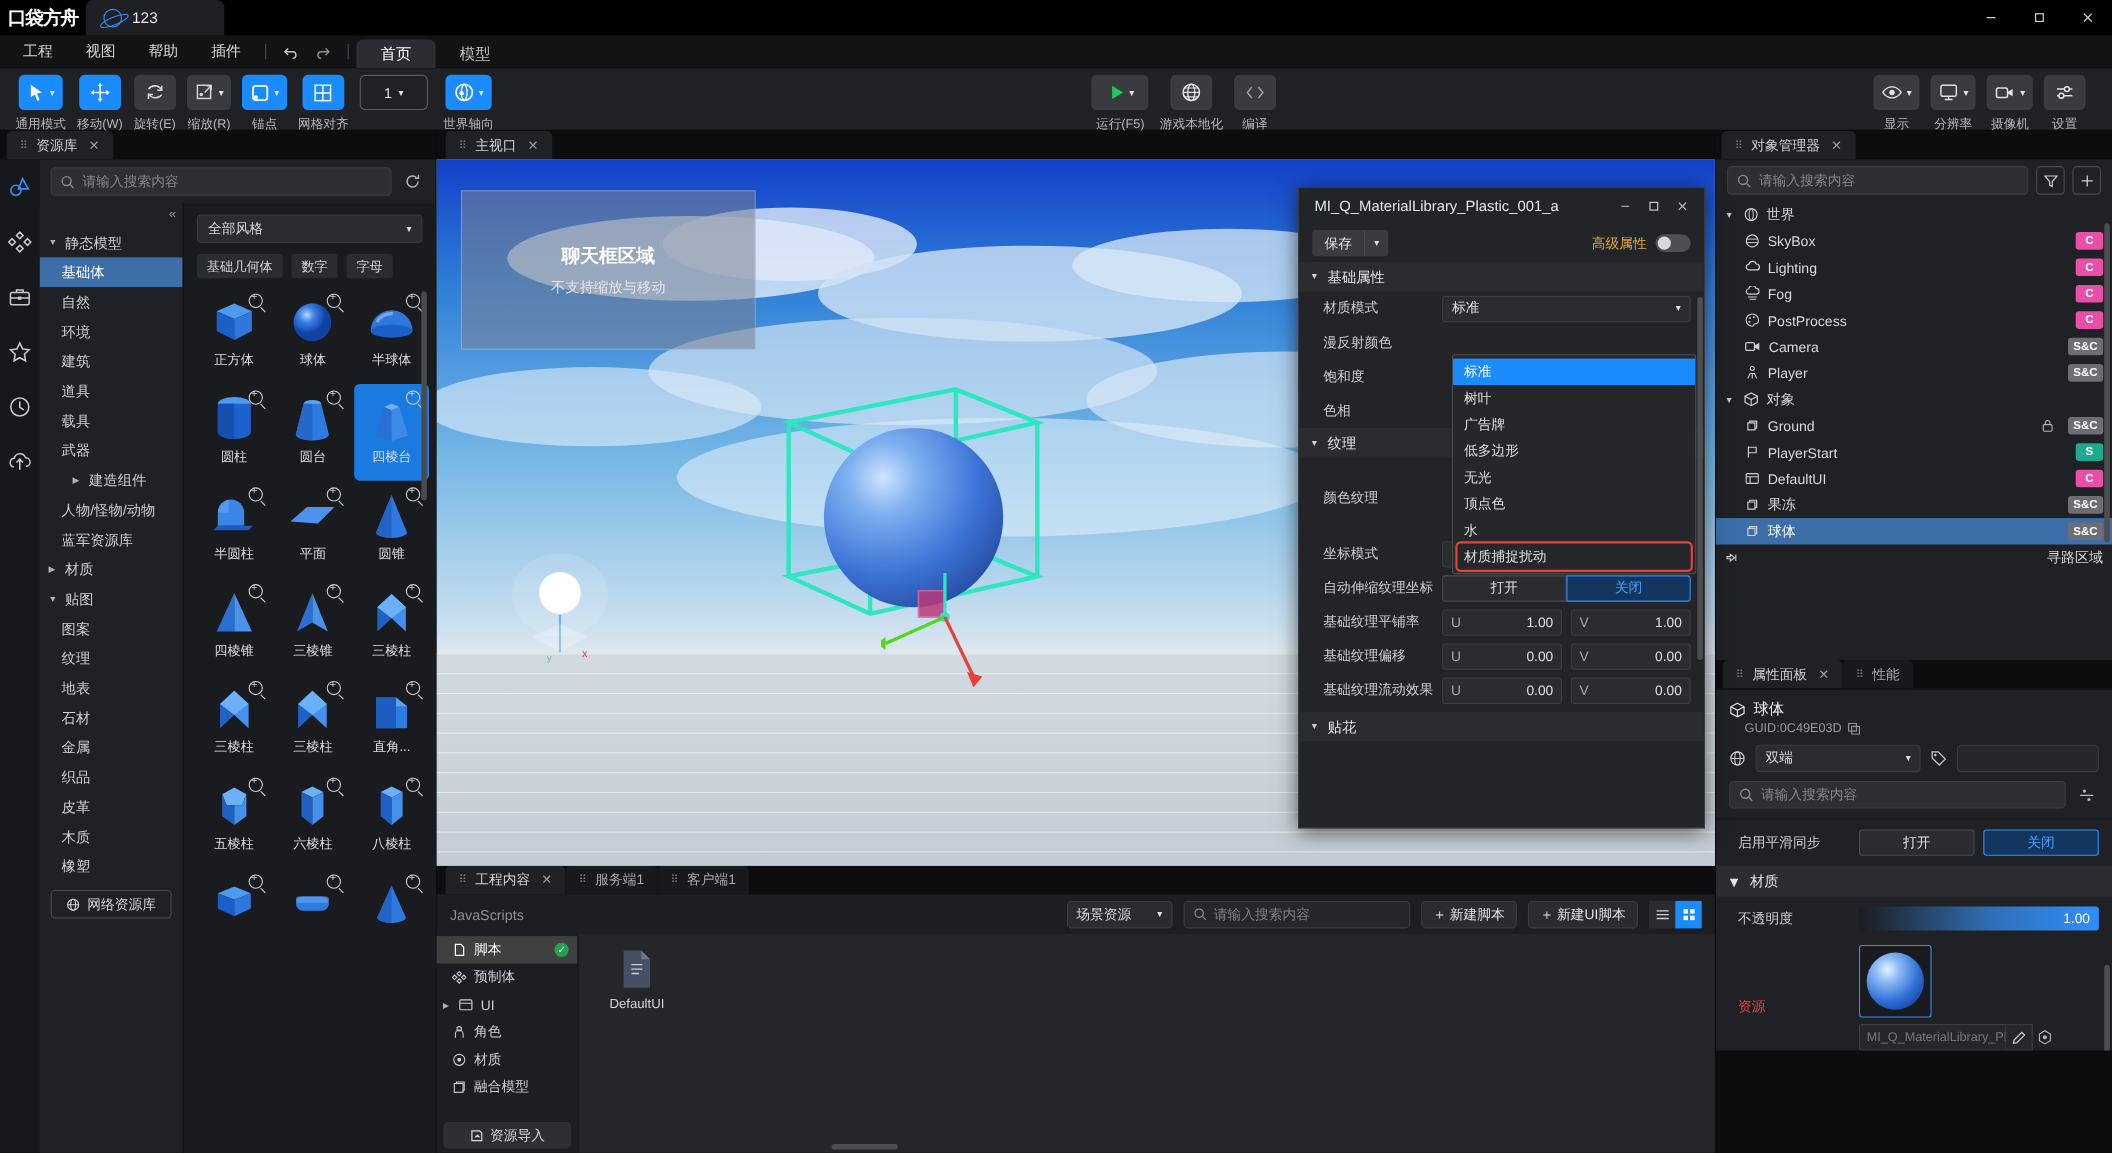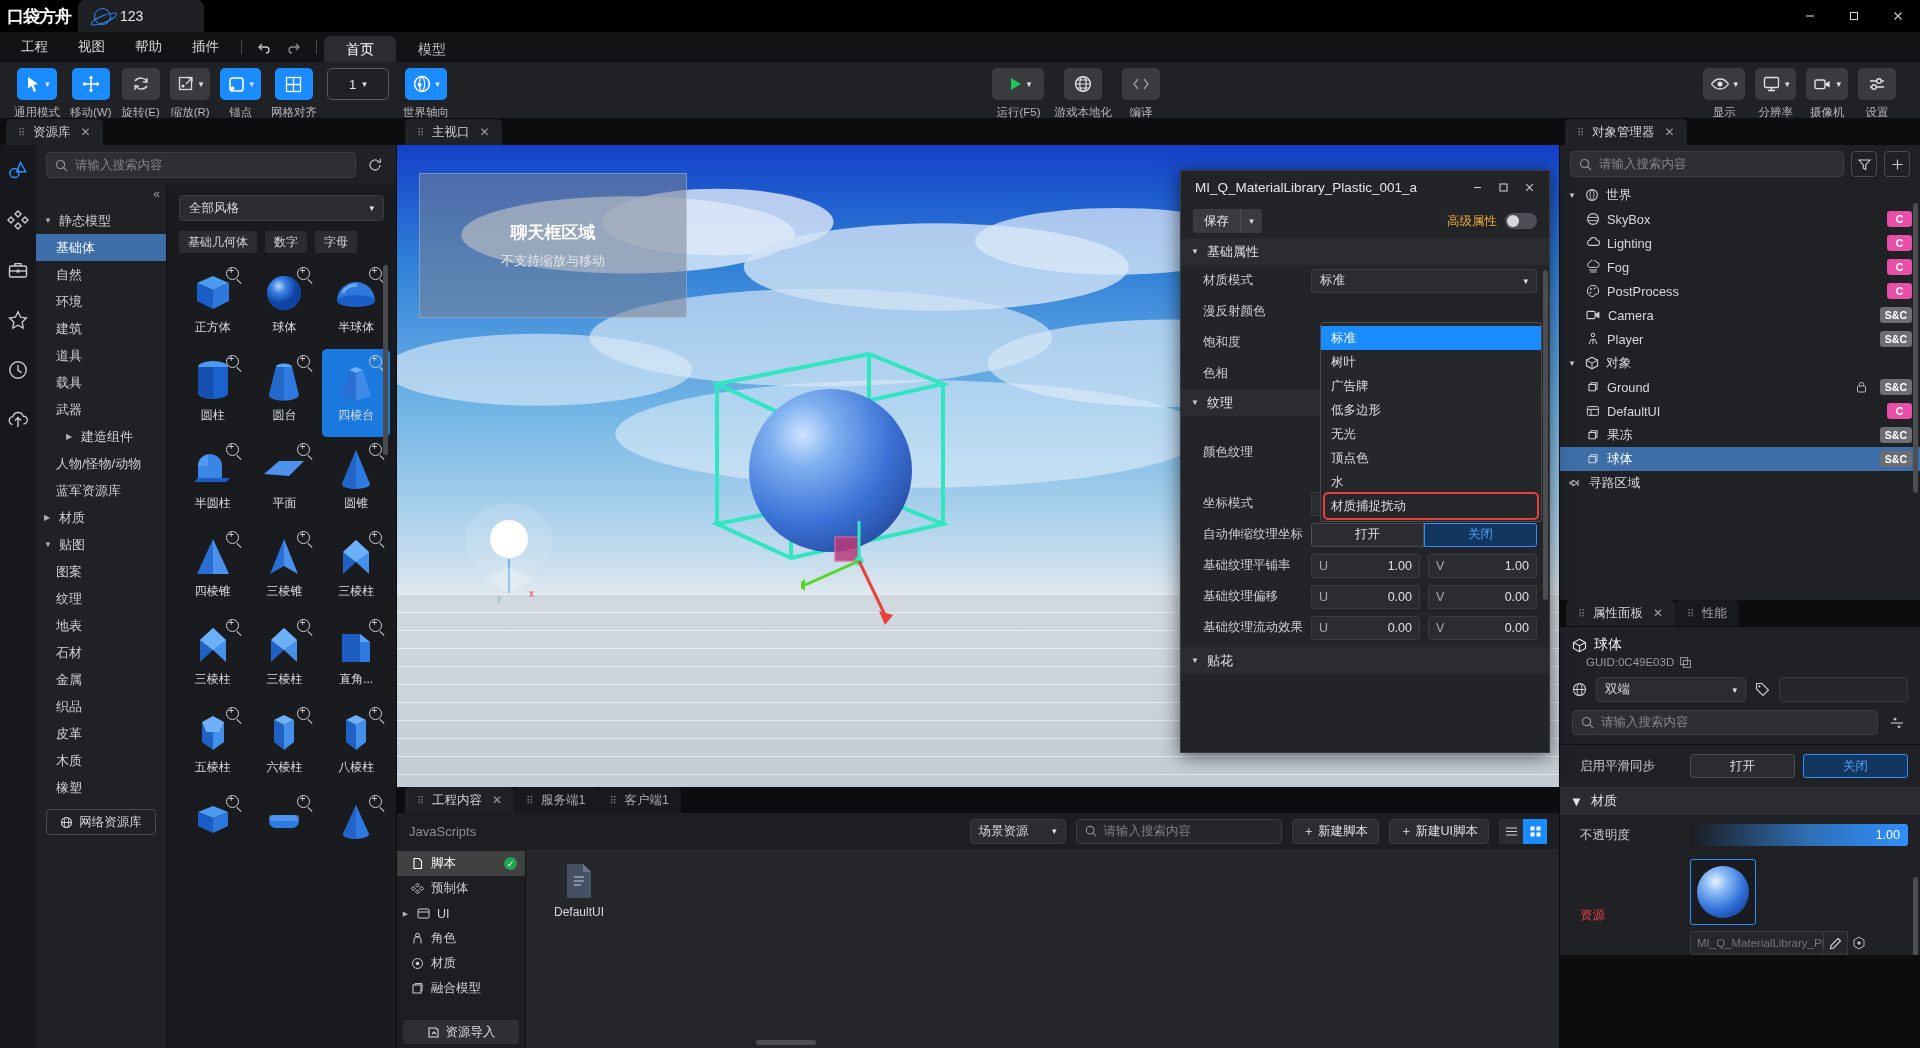--- a/index.html
+++ b/index.html
@@ -1163,20 +1163,30 @@
                   <svg width="11" height="12" viewBox="0 0 11 12">
                     <rect x="1.5" y="5" width="8" height="6" rx="1" fill="none" stroke="#b6b6bb" stroke-width="1"></rect>
                     <path d="M3.4 5V3.4a2.1 2.1 0 014.2 0V5" fill="none" stroke="#b6b6bb" stroke-width="1"></path>
                   </svg>
                 </span>
                 <span class="badge b-sc" style="margin-left: 0px;">S&amp;C</span>
               </div>
               <div class="orow" style="padding-left: 26px;">
                 <span style="display: flex; align-items: center; flex: 0 0 auto;">
                   <svg width="14" height="14" viewBox="0 0 14 14">
+                    <path d="M3.5 2v10" stroke="#cfcfd4" stroke-width="1.1"></path>
+                    <path d="M3.5 2.6h7v5h-7" fill="none" stroke="#cfcfd4" stroke-width="1.1"></path>
+                  </svg>
+                </span>
+                <span>PlayerStart</span>
+                <span class="badge b-s">S</span>
+              </div>
+              <div class="orow" style="padding-left: 26px;">
+                <span style="display: flex; align-items: center; flex: 0 0 auto;">
+                  <svg width="14" height="14" viewBox="0 0 14 14">
                     <rect x="1.4" y="2.6" width="11" height="8.8" rx="1" fill="none" stroke="#cfcfd4" stroke-width="1"></rect>
                     <path d="M1.4 5.4h11M5 5.4v6" stroke="#cfcfd4" stroke-width="1"></path>
                   </svg>
                 </span>
                 <span>DefaultUI</span>
                 <span class="badge b-c">C</span>
               </div>
               <div class="orow" style="padding-left: 26px; text-align: right;">
                 <span style="display: flex; align-items: center; flex: 0 0 auto;">
                   <svg width="14" height="14" viewBox="0 0 14 14">
@@ -1190,21 +1200,21 @@
               <div class="orow sel" style="padding-left: 26px;">
                 <span style="display: flex; align-items: center; flex: 0 0 auto;">
                   <svg width="14" height="14" viewBox="0 0 14 14">
                     <path d="M3 4.4h6.4v6.4H3z" fill="none" stroke="#cfcfd4" stroke-width="1.05"></path>
                     <path d="M4.6 4.4V2.8H11v6.4H9.4" fill="none" stroke="#cfcfd4" stroke-width="1.05"></path>
                   </svg>
                 </span>
                 <span>球体</span>
                 <span class="badge b-sc">S&amp;C</span>
               </div>
-              <div class="orow" style="padding-left: 8px;">
+              <div class="orow" style="padding-left: 8px; justify-content: space-between;">
                 <span style="display: flex; align-items: center; flex: 0 0 auto;">
                   <svg width="14" height="14" viewBox="0 0 14 14">
                     <path d="M2 6h3V4l4 3-4 3V8H2z" fill="none" stroke="#cfcfd4" stroke-width="1"></path>
                     <path d="M10 4v6" stroke="#cfcfd4" stroke-width="1"></path>
                   </svg>
                 </span>
                 <span>寻路区域</span>
               </div>
               <div class="oscroll"></div>
             </div>

